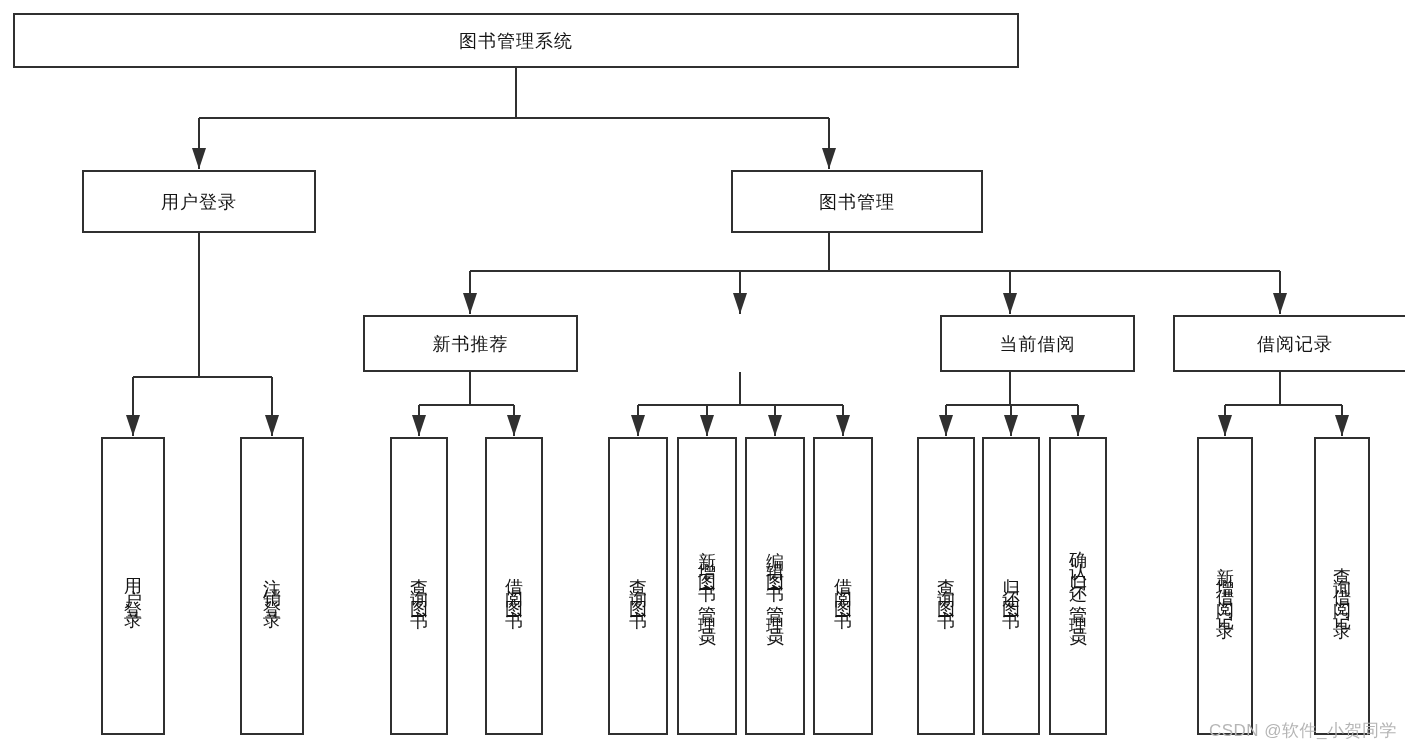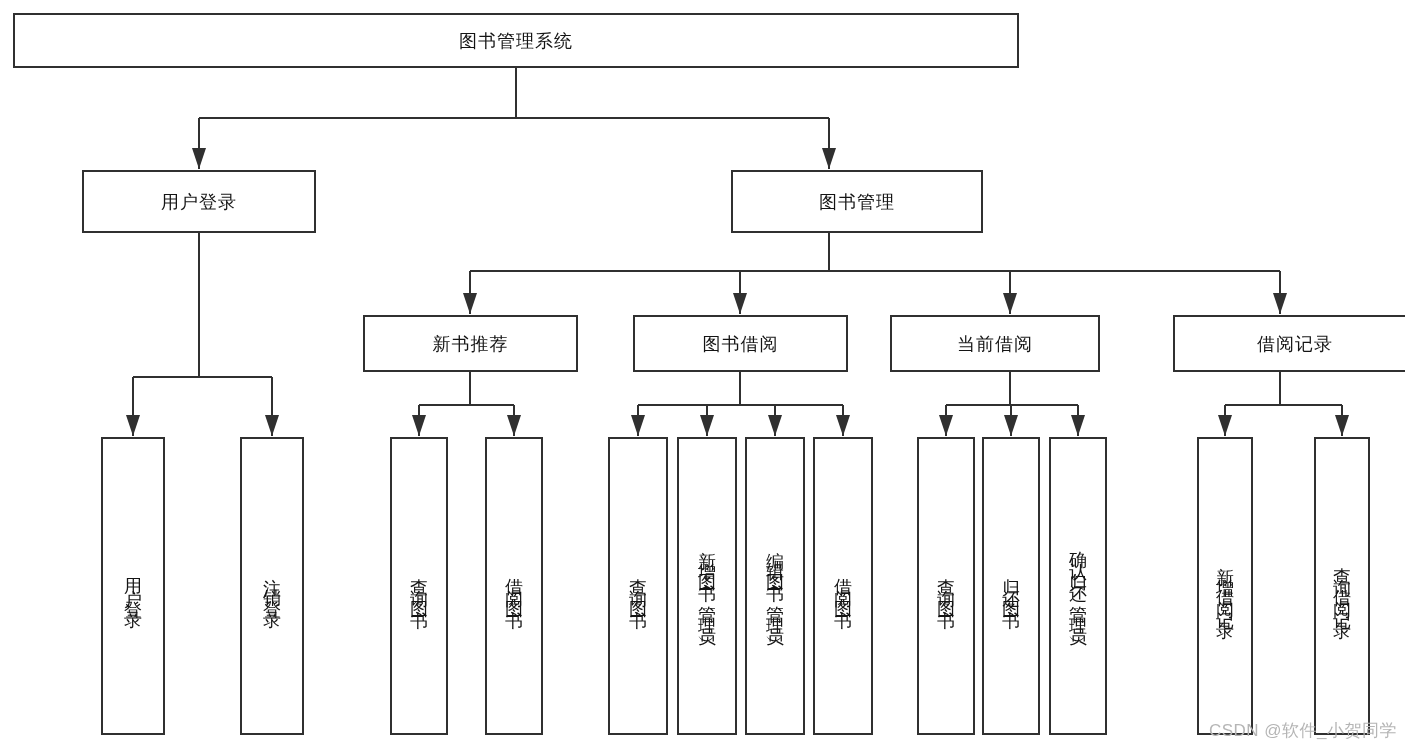--- a/index.html
+++ b/index.html
@@ -113,24 +113,21 @@
   <div class="node hnode" style="left:82px; top:170px; width:234px; height:63px;">
     <span>用户登录</span>
   </div>
   <div class="node hnode" style="left:712px; top:170px; width:252px; height:63px;margin-left:19px;">
     <span>图书管理</span>
   </div>
 
   <div class="node hnode" style="left:363px; top:315px; width:215px; height:57px;">
     <span>新书推荐</span>
   </div>
-  <div class="node hnode" style="left:633px; top:315px; width:215px; height:57px;">
-    <span>图书借阅</span>
-  </div>
-  <div class="node hnode" style="left:890px; top:315px; width:210px; height:57px;">
+  <div class="node hnode" style="left:940px; top:315px; width:195px; height:57px;">
     <span>当前借阅</span>
   </div>
   <div class="node hnode" style="left:1173px; top:315px; width:244px; height:57px;">
     <span>借阅记录</span>
   </div>
 
   <div class="node vnode" style="left:101px; top:437px; width:64px; height:298px;">
     <span class="vtext">用户登录</span>
   </div>
   <div class="node vnode" style="left:240px; top:437px; width:64px; height:298px;">

